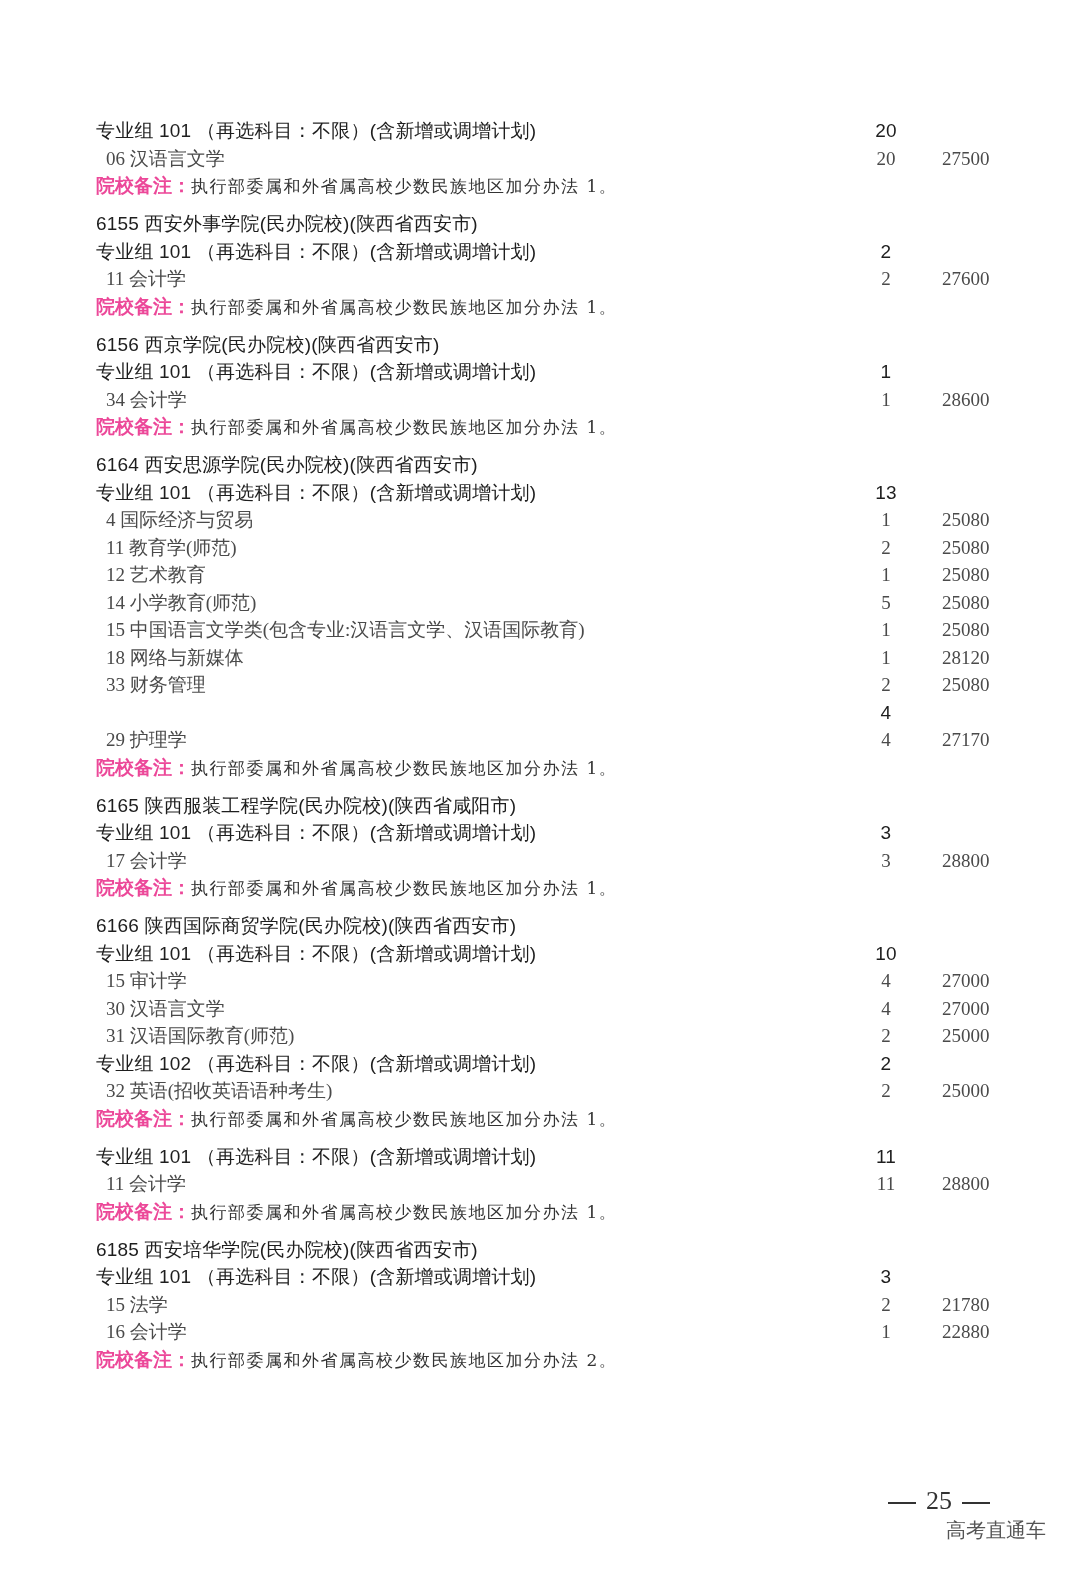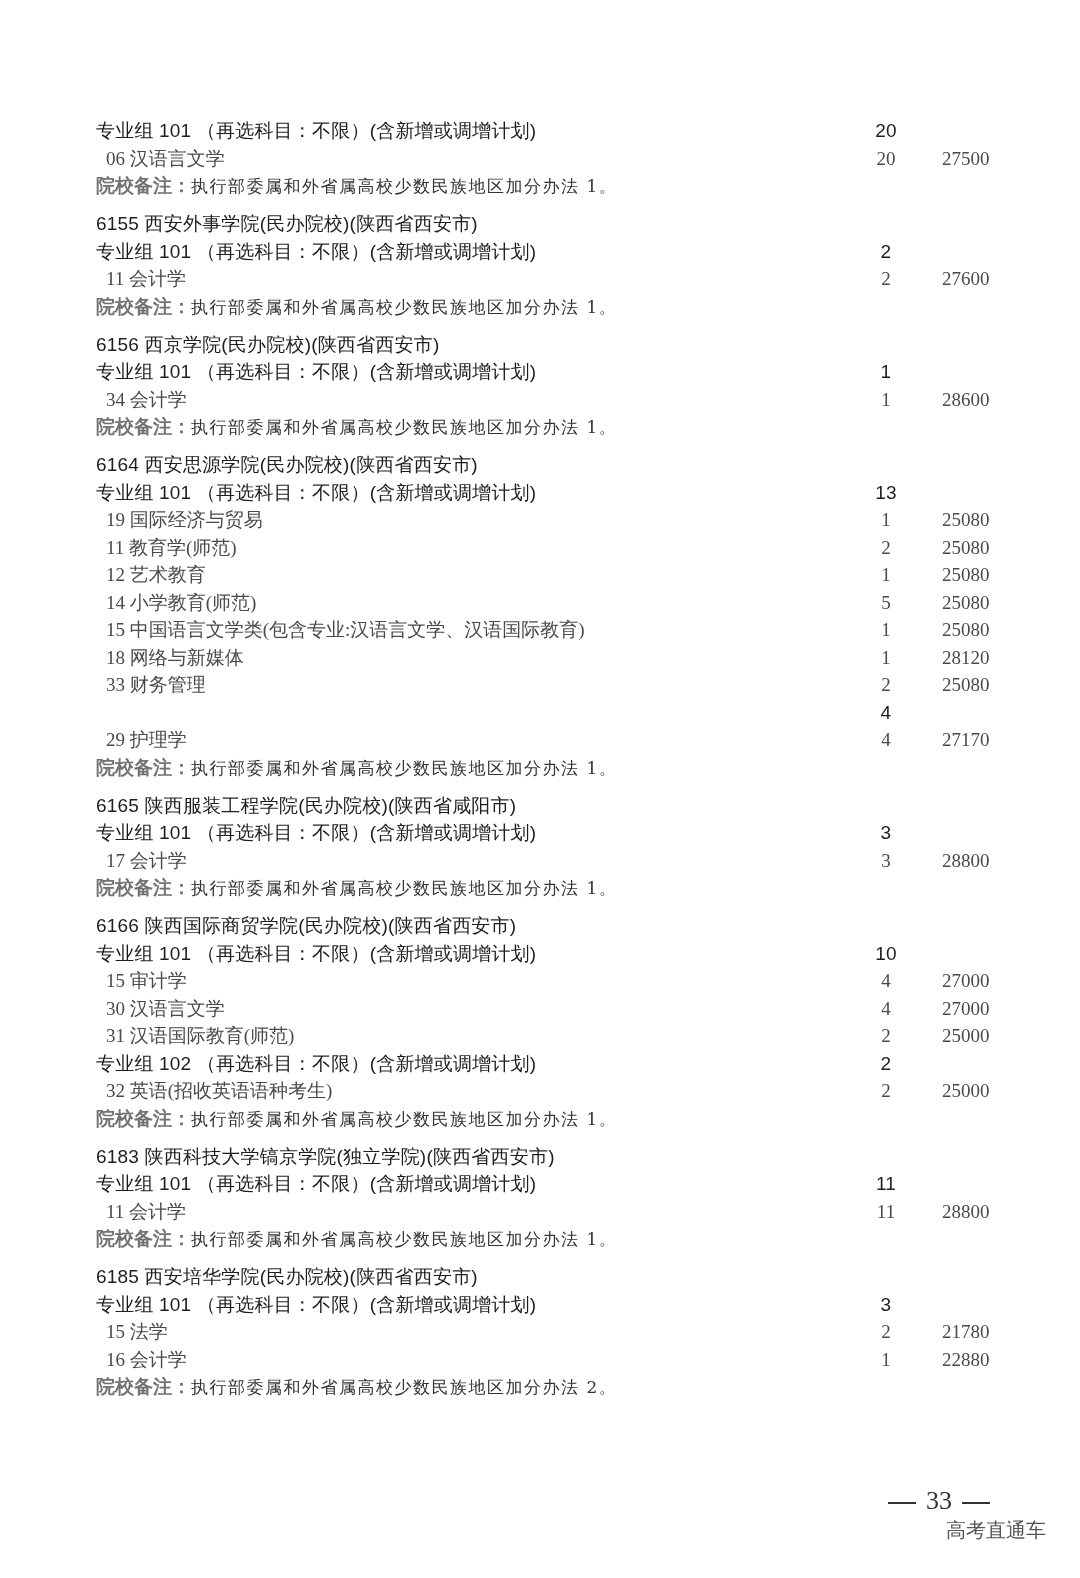--- a/index.html
+++ b/index.html
@@ -62,21 +62,21 @@
       font-family: "Liberation Serif", "DejaVu Serif", serif;
       color: #4a4a4a;
     }
     .major .text {
       left: 10px;
       text-align: right;
     }
     .note .label {
       font-family: "Liberation Sans", "DejaVu Sans", sans-serif;
       font-weight: bold;
-      color: #737373;
+      color: #ec4899;
     }
     .note .body {
       font-family: "DejaVu Serif", "Liberation Serif", serif;
       color: #333;
       letter-spacing: 1.5px;
       font-size: 17px;
     }
     .gap {
       height: 10.5px;
     }
@@ -158,21 +158,21 @@
       </div>
       <div class="gap"></div>
       <div class="line school">
         <span class="text">6164 西安思源学院(民办院校)(陕西省西安市)</span>
       </div>
       <div class="line group">
         <span class="text">专业组 101 （再选科目：不限）(含新增或调增计划)</span>
         <span class="count">13</span>
       </div>
       <div class="line major">
-        <span class="text">19 国际经济与贸易</span>
+        <span class="text">4 国际经济与贸易</span>
         <span class="count">1</span>
         <span class="score">25080</span>
       </div>
       <div class="line major">
         <span class="text">11 教育学(师范)</span>
         <span class="count">2</span>
         <span class="score">25080</span>
       </div>
       <div class="line major">
         <span class="text">12 艺术教育</span>
@@ -255,23 +255,20 @@
       </div>
       <div class="line major">
         <span class="text">32 英语(招收英语语种考生)</span>
         <span class="count">2</span>
         <span class="score">25000</span>
       </div>
       <div class="line note">
         <span class="text"><span class="label">院校备注：</span><span class="body">执行部委属和外省属高校少数民族地区加分办法 1。</span></span>
       </div>
       <div class="gap"></div>
-      <div class="line school">
-        <span class="text">6183 陕西科技大学镐京学院(独立学院)(陕西省西安市)</span>
-      </div>
       <div class="line group">
         <span class="text">专业组 101 （再选科目：不限）(含新增或调增计划)</span>
         <span class="count">11</span>
       </div>
       <div class="line major">
         <span class="text">11 会计学</span>
         <span class="count">11</span>
         <span class="score">28800</span>
       </div>
       <div class="line note">
@@ -294,16 +291,16 @@
         <span class="text">16 会计学</span>
         <span class="count">1</span>
         <span class="score">22880</span>
       </div>
       <div class="line note">
         <span class="text"><span class="label">院校备注：</span><span class="body">执行部委属和外省属高校少数民族地区加分办法 2。</span></span>
       </div>
     </div>
 
   <div class="footer-page">
-    <span class="dash"></span><span>33</span><span class="dash"></span>
+    <span class="dash"></span><span>25</span><span class="dash"></span>
   </div>
   <div class="watermark">高考直通车</div>
 </div>
 
 </body></html>

